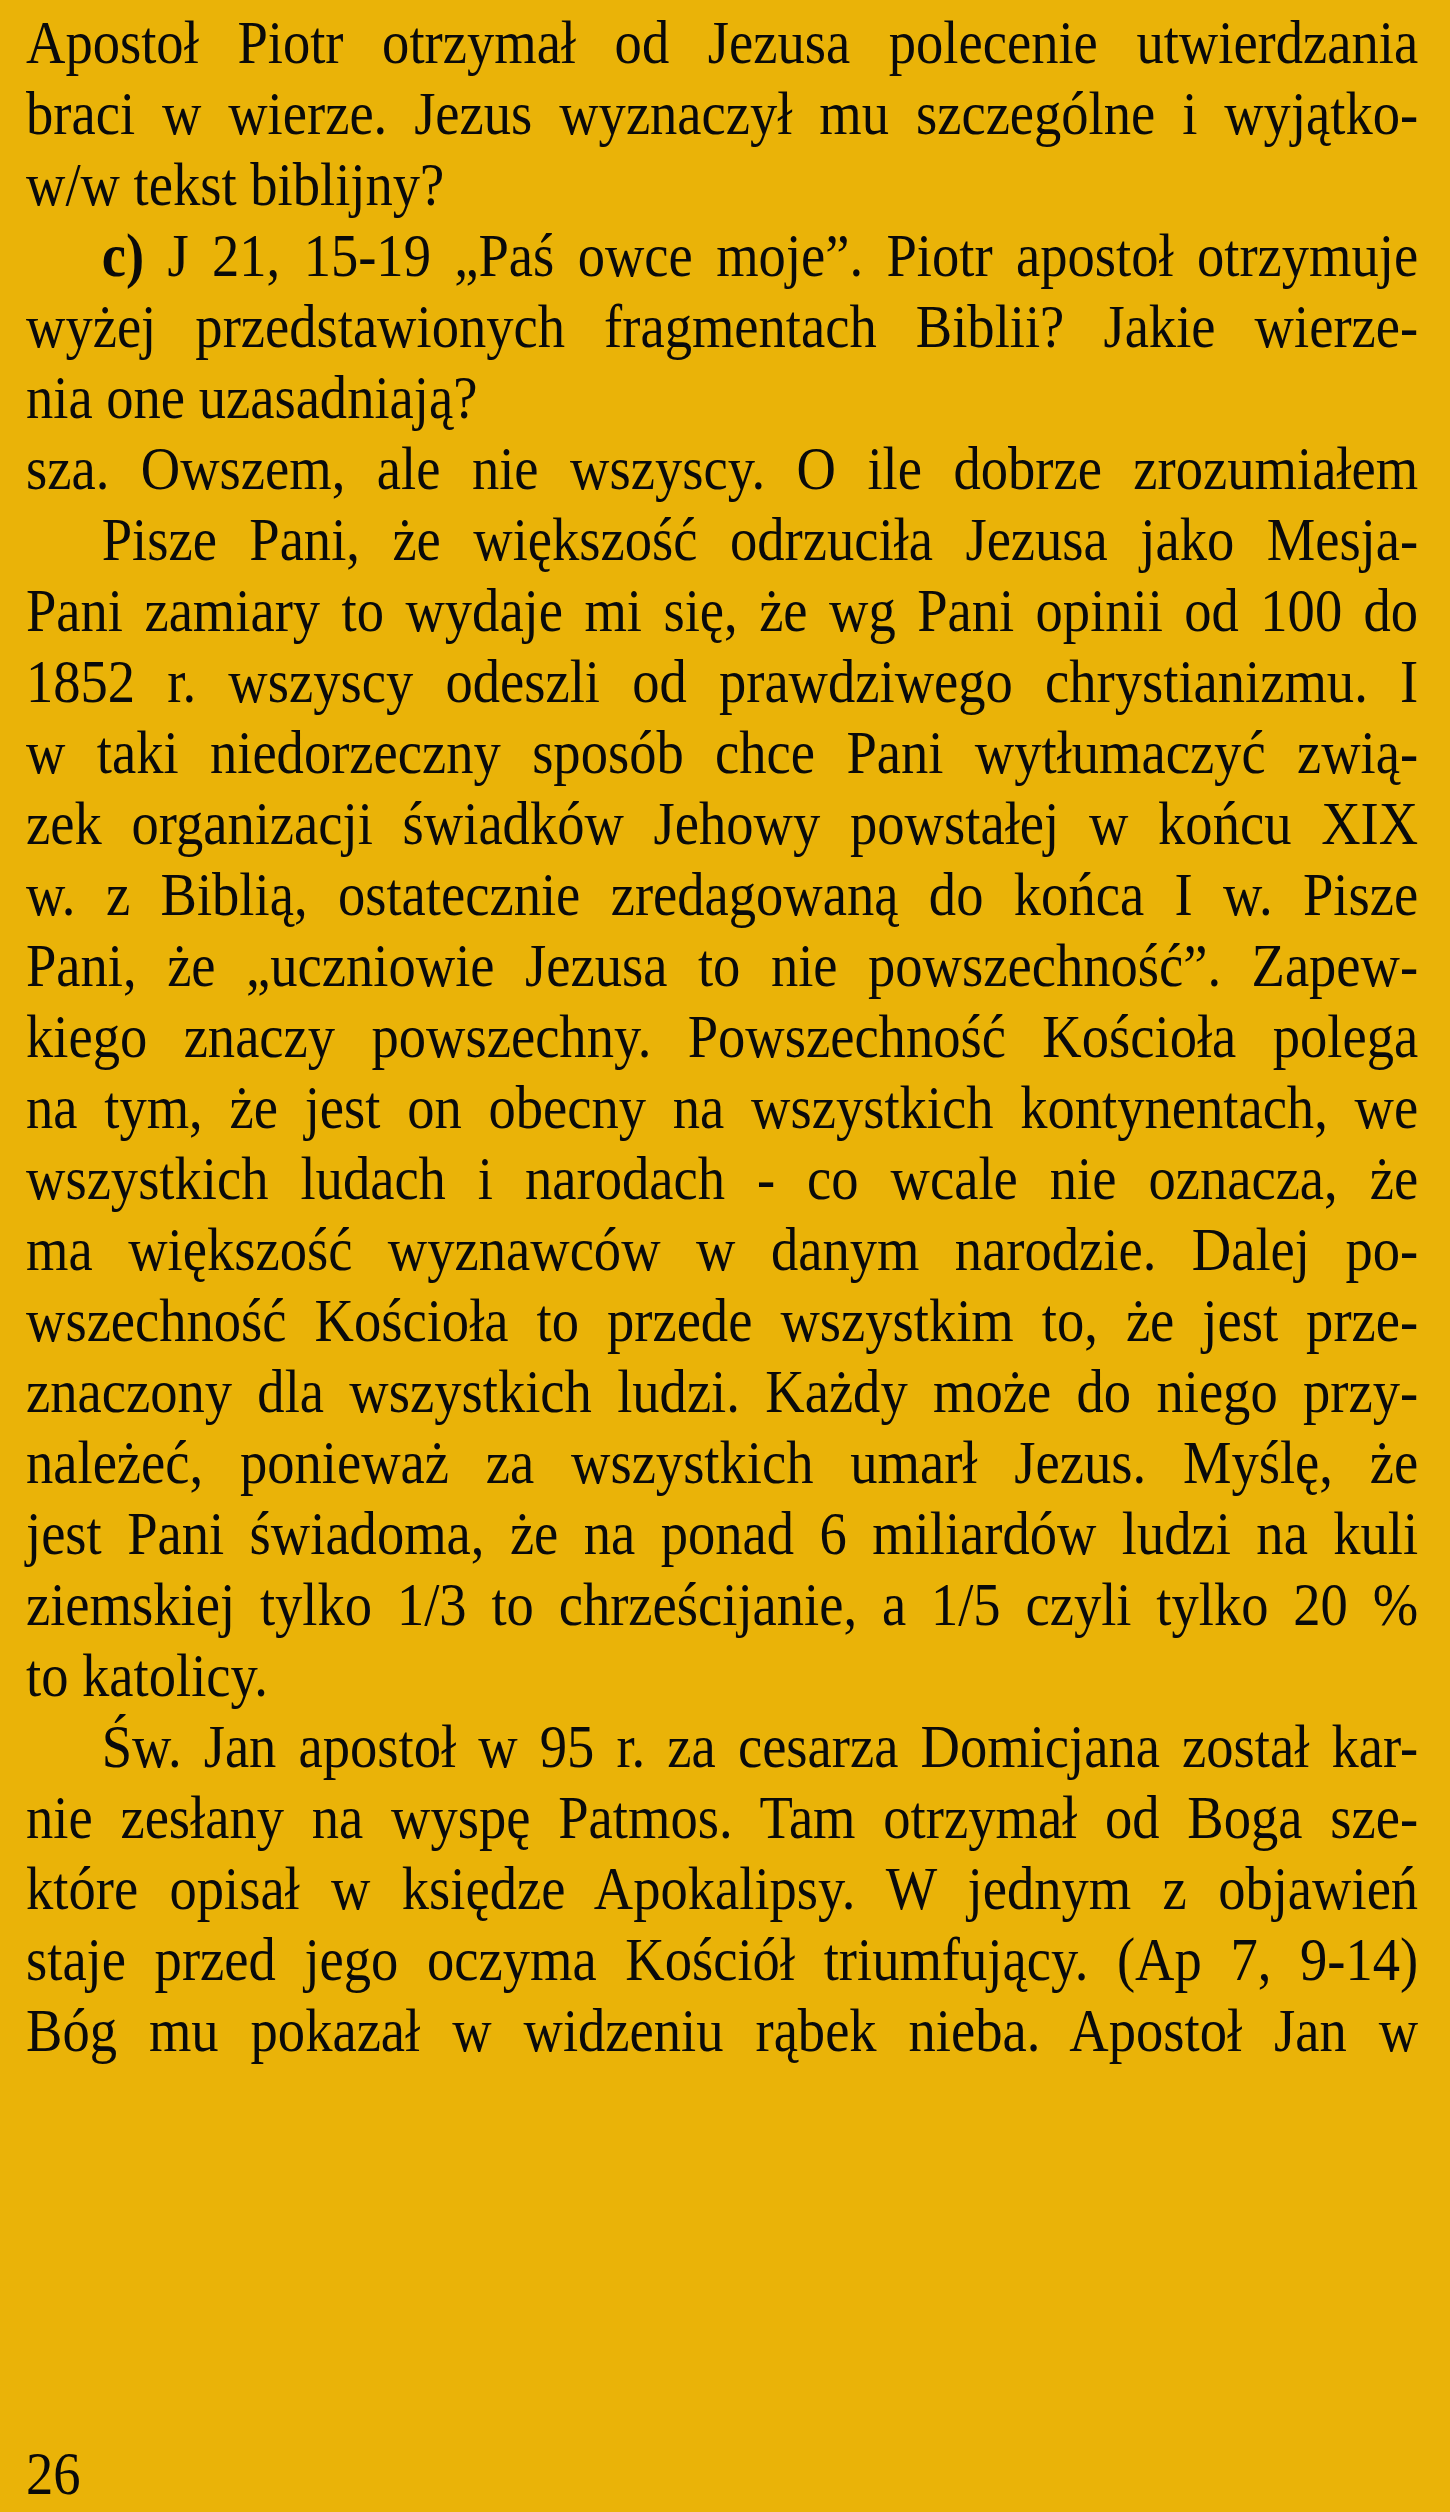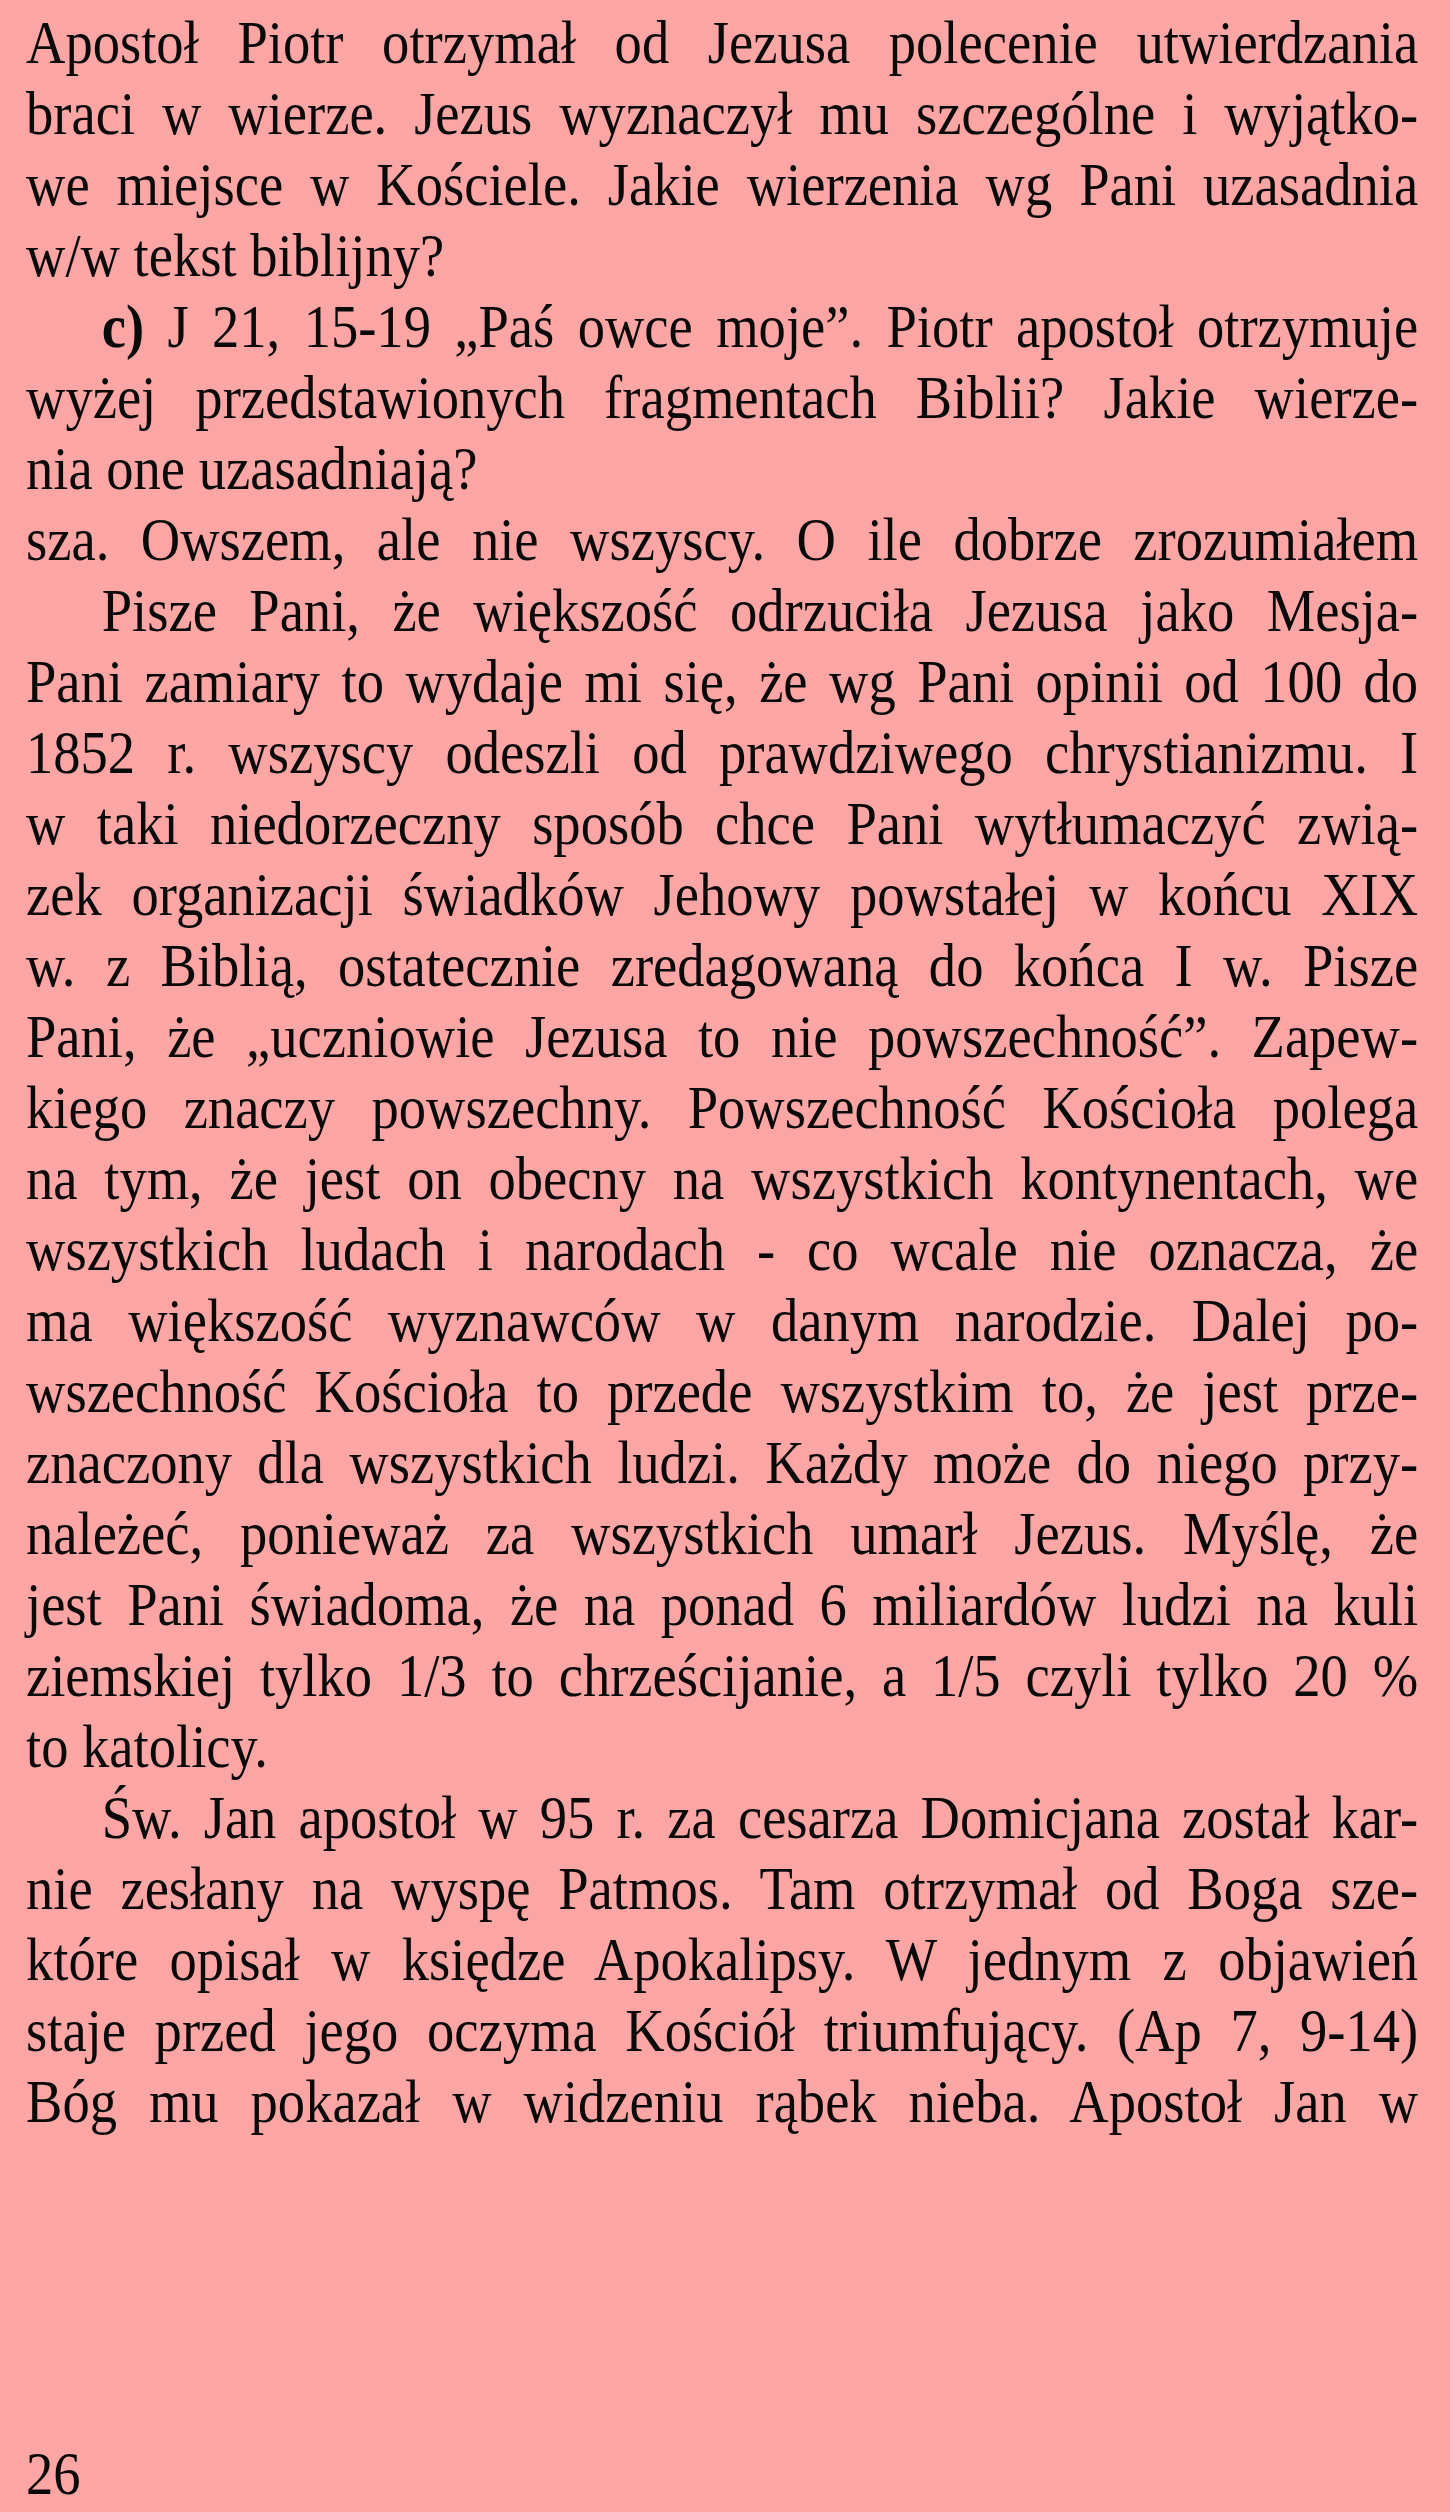--- a/index.html
+++ b/index.html
@@ -14,21 +14,21 @@
     overflow: hidden;
     color: #0a0a0a;
     font-family: "Liberation Serif", "DejaVu Serif", serif;
   }
   .page {
     position: absolute;
     left: 0;
     top: 0;
     width: 1450px;
     height: 2512px;
-    background: #fca5a5;
+    background: #eab308;
   }
   .text-block {
     position: absolute;
     left: 26px;
     top: 7.3px;
     width: 1392px;
   }
   .line-wrap {
     height: 71px;
     width: 1392px;
@@ -70,23 +70,20 @@
 </head>
 <body>
 
 <div class="page">
   <div class="text-block">
     <div class="line-wrap">
         <span class="line">Apostoł Piotr otrzymał od Jezusa polecenie utwierdzania</span>
       </div>
     <div class="line-wrap">
         <span class="line">braci w wierze. Jezus wyznaczył mu szczególne i wyjątko-</span>
-      </div>
-    <div class="line-wrap">
-        <span class="line">we miejsce w Kościele. Jakie wierzenia wg Pani uzasadnia</span>
       </div>
     <div class="line-wrap">
         <span class="line last">w/w tekst biblijny?</span>
       </div>
     <div class="line-wrap">
         <span class="line indent"><span class="bold">c)</span><span> J 21, 15-19 „Paś owce moje”. Piotr apostoł otrzymuje</span></span>
       </div>
     <div class="line-wrap">
         <span class="line">wyżej przedstawionych fragmentach Biblii? Jakie wierze-</span>
       </div>

